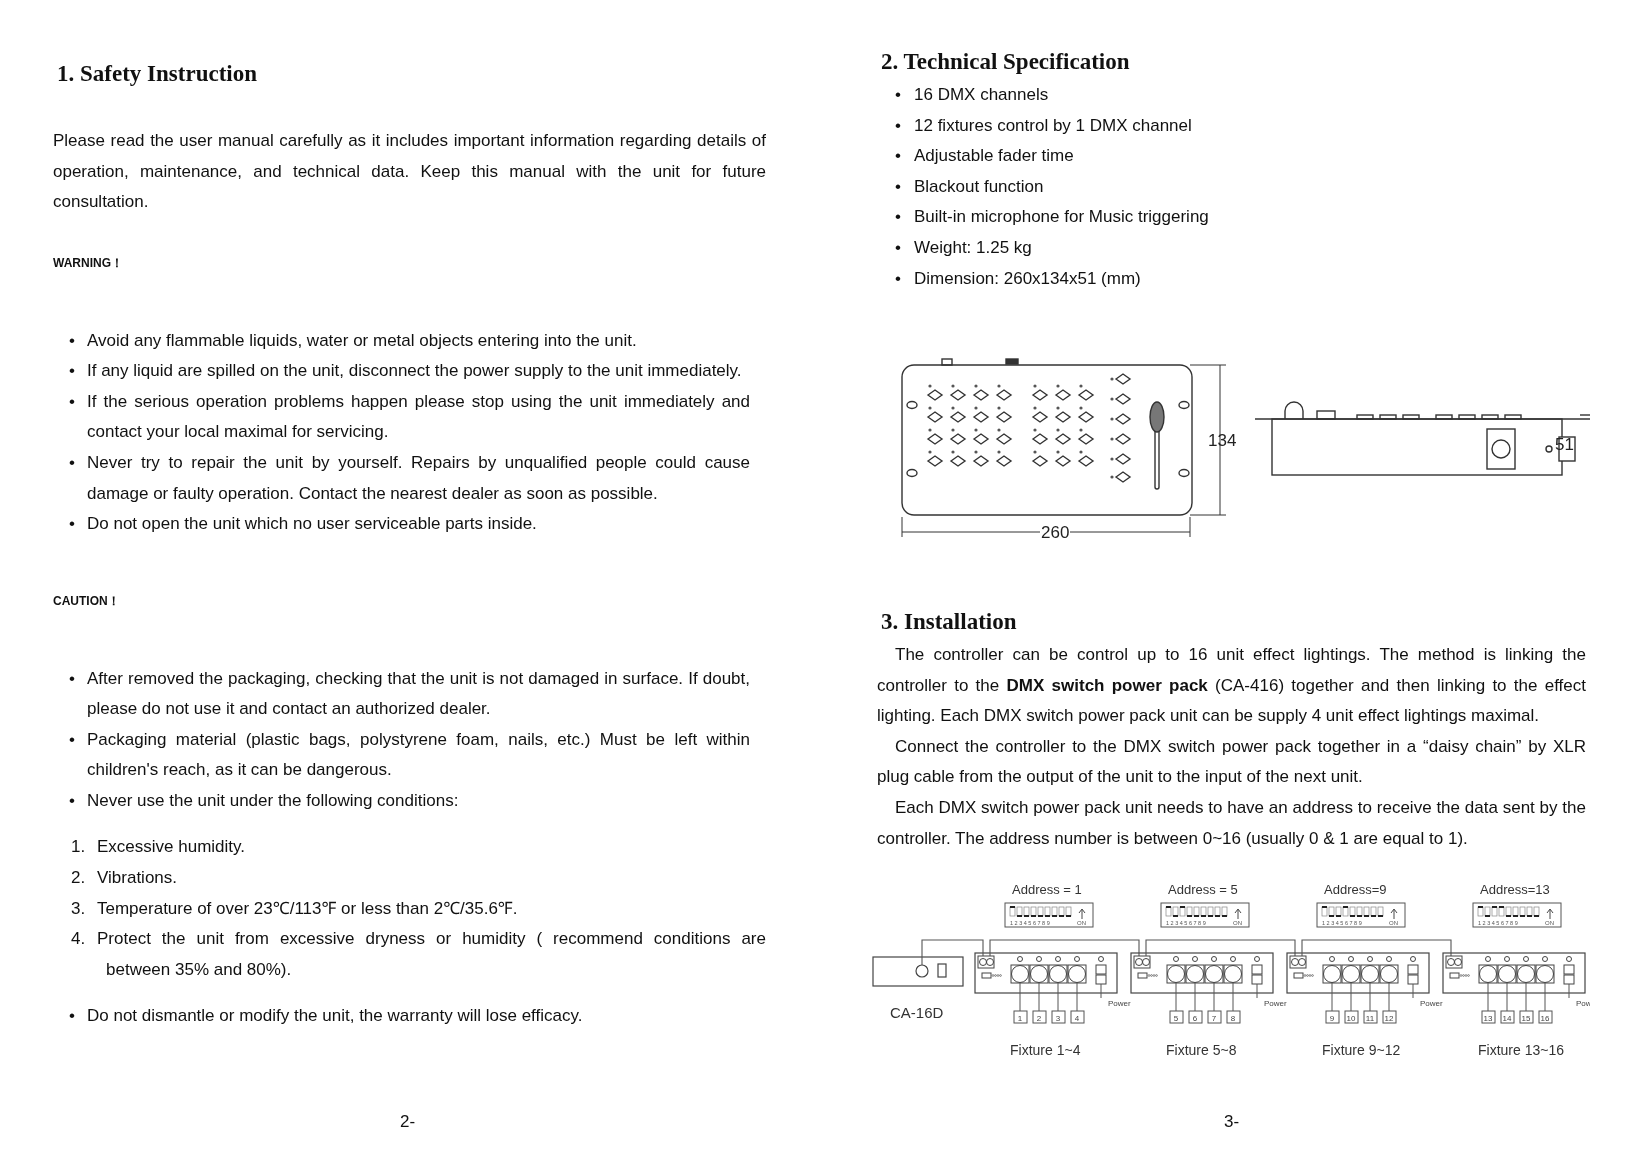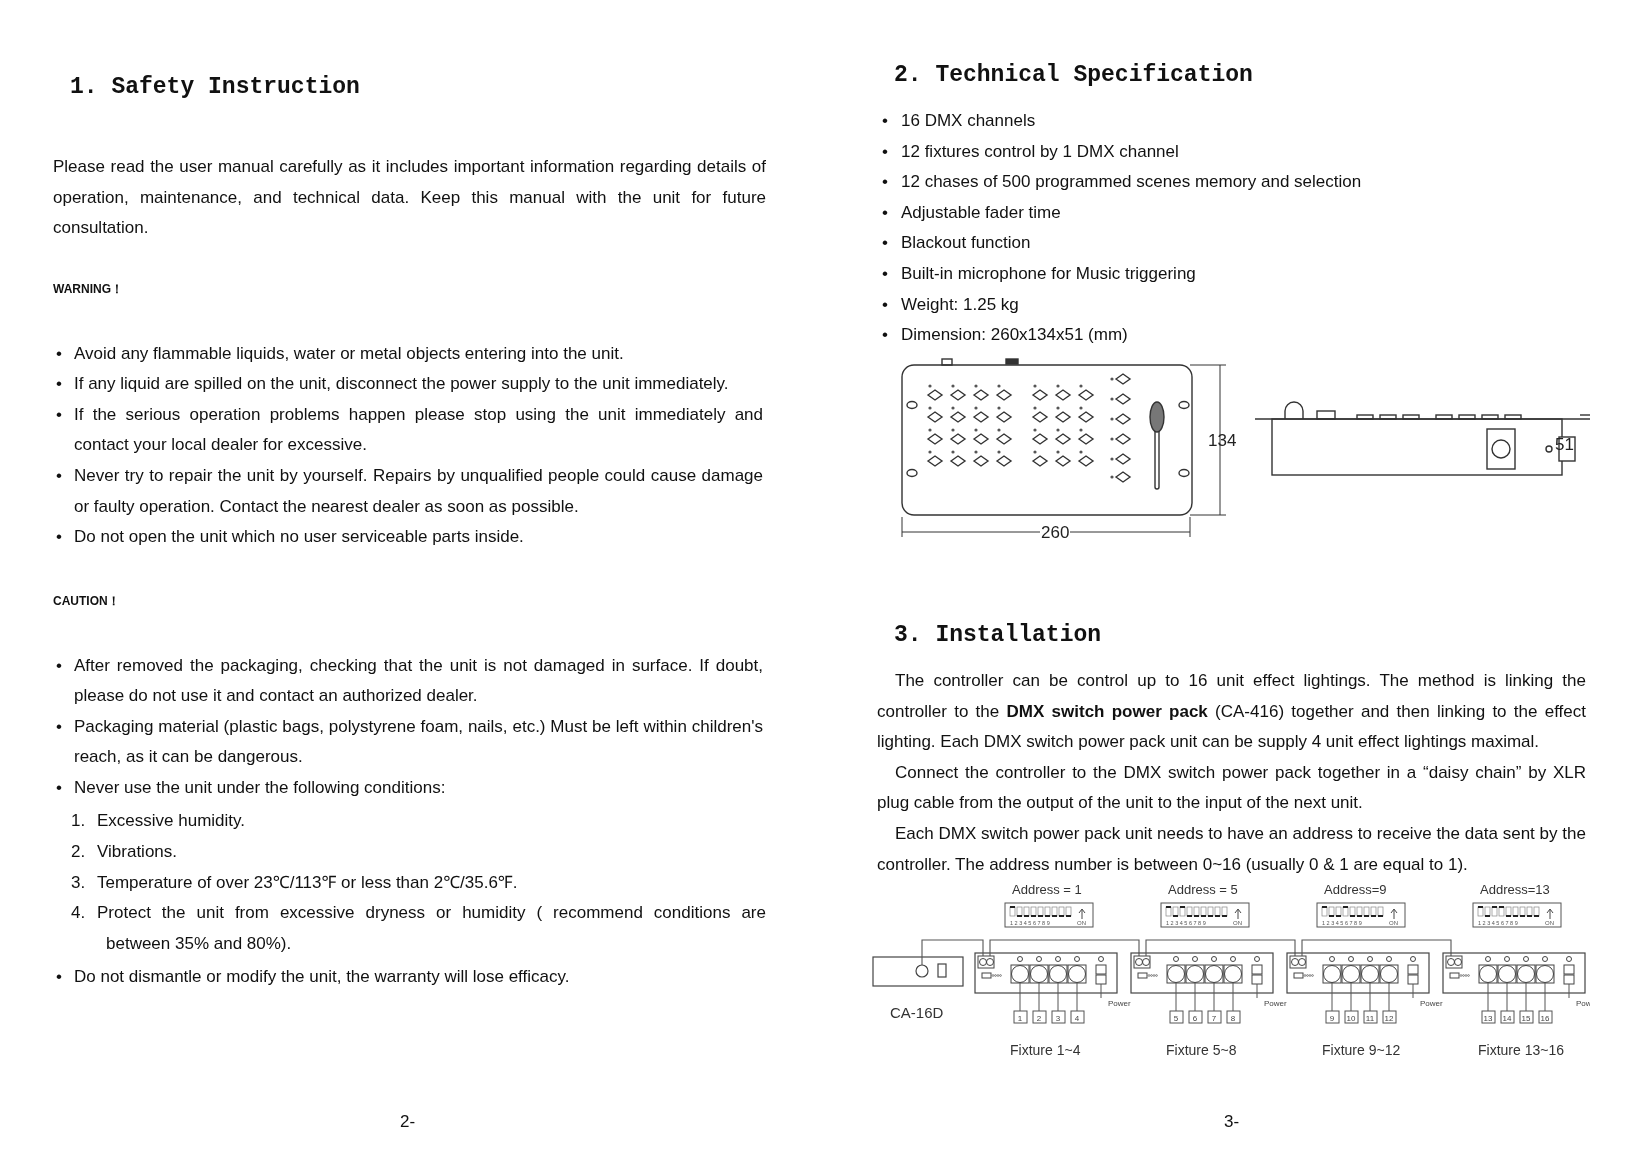--- a/index.html
+++ b/index.html
@@ -1,26 +1,26 @@
 <!DOCTYPE html>
 <html><head>
 <meta charset="utf-8">
 <style>
   html, body { margin:0; padding:0; background:#ffffff; }
   body { width:1638px; height:1155px; position:relative; overflow:hidden;
          font-family:"Liberation Sans", sans-serif; color:#111; }
   .col { position:absolute; }
   .left { left:53px; top:56px; width:713px; }
   .right { left:877px; top:44px; width:709px; }
-  h2 { font-family:Liberation Mono, monospace; font-weight:bold; font-size:23px; margin:17px; line-height:28px; }
+  h2 { font-family:Liberation Serif, serif; font-weight:bold; font-size:23px; margin:4px; line-height:28px; }
   p, li { font-size:17px; line-height:30.6px; margin:0; }
   .just { text-align:justify; }
   .spacer { height:30.6px; }
   .label-strong { font-weight:bold; font-size:12px; line-height:30.6px; }
-  ul.bul { list-style:none; padding:0; margin:3px; }
+  ul.bul { list-style:none; padding:0; margin:16px; }
   ul.bul > li { position:relative; padding-left:18px; text-align:justify; }
   ul.bul > li::before { content:"•"; position:absolute; left:0; top:0; }
   ol.num { list-style:none; padding:0; margin:0; }
   ol.num > li { position:relative; padding-left:44px; text-align:justify; }
   ol.num > li .n { position:absolute; left:18px; }
   .spec ul.bul > li { padding-left:21px; }
   .spec ul.bul > li::before { left:2px; }
   .indent { text-indent:18px; }
   .pagenum { position:absolute; top:1112px; font-size:17px; }
   svg text { font-family:"Liberation Sans", sans-serif; }
@@ -31,21 +31,21 @@
 <div class="col left">
   <h2>1. Safety Instruction</h2>
   <div style="height:34px"></div>
   <p class="just">Please read the user manual carefully as it includes important information regarding details of operation, maintenance, and technical data. Keep this manual with the unit for future consultation.</p>
   <div class="spacer"></div>
   <div class="label-strong">WARNING！</div>
   <div class="spacer"></div>
   <ul class="bul">
     <li>Avoid any flammable liquids, water or metal objects entering into the unit.</li>
     <li>If any liquid are spilled on the unit, disconnect the power supply to the unit immediately.</li>
-    <li>If the serious operation problems happen please stop using the unit immediately and contact your local dealer for excessive.</li>
+    <li>If the serious operation problems happen please stop using the unit immediately and contact your local maximal for servicing.</li>
     <li>Never try to repair the unit by yourself. Repairs by unqualified people could cause damage or faulty operation. Contact the nearest dealer as soon as possible.</li>
     <li>Do not open the unit which no user serviceable parts inside.</li>
   </ul>
   <div class="spacer"></div>
   <div class="label-strong">CAUTION！</div>
   <div class="spacer"></div>
   <ul class="bul">
     <li>After removed the packaging, checking that the unit is not damaged in surface. If doubt, please do not use it and contact an authorized dealer.</li>
     <li>Packaging material (plastic bags, polystyrene foam, nails, etc.) Must be left within children's reach, as it can be dangerous.</li>
     <li>Never use the unit under the following conditions:</li>
@@ -62,21 +62,20 @@
   </ul>
 </div>
 
 <div class="pagenum" style="left:400px">2-</div>
 
 <div class="col right spec">
   <h2>2. Technical Specification</h2>
   <ul class="bul" style="margin-top:0px">
     <li>16 DMX channels</li>
     <li>12 fixtures control by 1 DMX channel</li>
-    <li>12 chases of 500 programmed scenes memory and selection</li>
     <li>Adjustable fader time</li>
     <li>Blackout function</li>
     <li>Built-in microphone for Music triggering</li>
     <li>Weight: 1.25 kg</li>
     <li>Dimension: 260x134x51 (mm)</li>
   </ul>
 </div>
 
 <svg style="position:absolute;left:890px;top:355px" width="700" height="195" viewBox="0 0 700 195">
   <g fill="none" stroke="#333" stroke-width="1.4">

